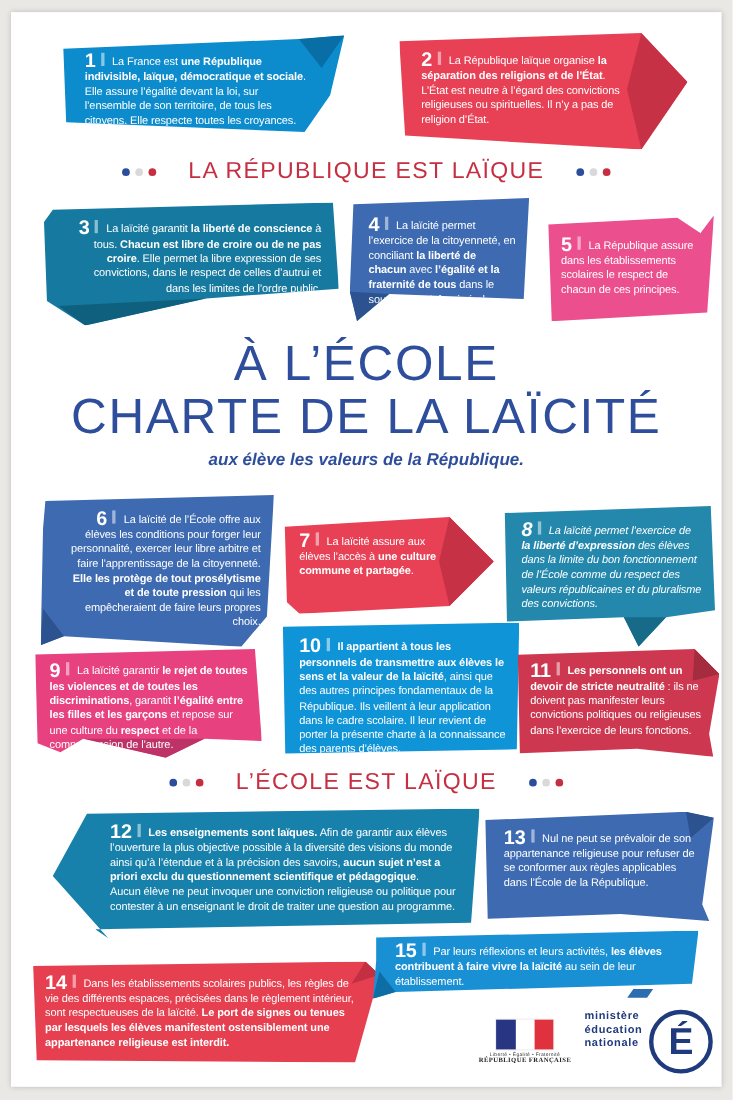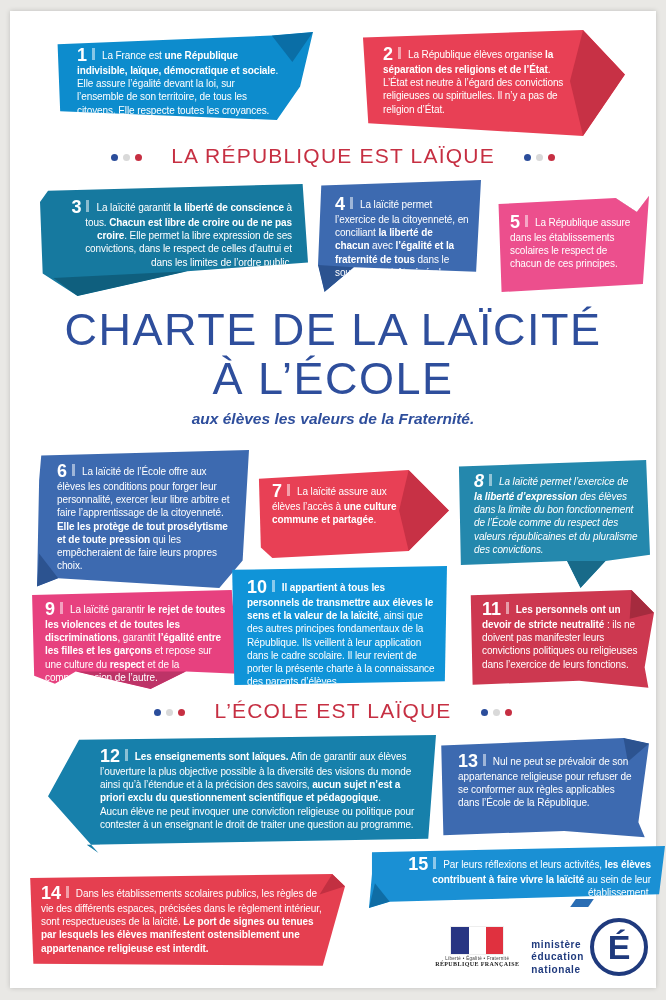--- a/index.html
+++ b/index.html
@@ -23,38 +23,38 @@
   #art-1 .inner{padding:14px 30px 0 22px;}
   #art-2 {left:363px;top:30px; width:262px;height:106px;--clip:polygon(0% 7%,84% 0%,100% 42%,84% 100%,2% 88%); --fold:polygon(84% 0%,100% 42%,84% 100%,79% 48%);}
   #art-2 .inner{padding:15px 48px 0 20px;}
   #art-3 {left:40px; top:184px;width:268px;height:112px;--clip:polygon(0% 16%,3% 6%,98% 0%,100% 70%,55% 78%,14% 100%,1% 80%); --fold:polygon(55% 78%,14% 100%,5% 84%);}
   #art-3 .inner{padding:14px 16px 0 24px;text-align:right;}
   #art-4 {left:318px;top:180px;width:163px;height:112px;--clip:polygon(2% 5%,100% 0%,97% 82%,22% 78%,4% 100%,0% 76%); --fold:polygon(22% 78%,4% 100%,0% 76%);}
   #art-4 .inner{padding:15px 12px 0 17px;}
   #art-5 {left:497px;top:196px;width:152px;height:100px;--clip:polygon(1% 8%,78% 2%,92% 16%,100% 0%,96% 88%,3% 96%); --fold:polygon(78% 2%,92% 16%,100% 0%);}
   #art-5 .inner{padding:17px 10px 0 13px;}
   #art-6 {left:37px; top:450px;width:212px;height:138px;--clip:polygon(2% 4%,100% 0%,97% 80%,86% 100%,10% 93%,0% 99%,1% 22%); --fold:polygon(10% 93%,0% 99%,1% 75%);}
-  #art-6 .inner{padding:12px 12px 0 20px;}
+  #art-6 .inner{padding:12px 12px 0 20px;text-align:right;}
   #art-7 {left:257px;top:470px;width:192px;height:88px; --clip:polygon(1% 10%,79% 0%,100% 46%,79% 92%,8% 100%,2% 88%); --fold:polygon(79% 0%,100% 46%,79% 92%,74% 46%);}
   #art-7 .inner{padding:12px 44px 0 15px;}
   #art-8 {left:457px;top:460px;width:193px;height:128px;--clip:polygon(1% 5%,98% 0%,100% 74%,77% 79%,64% 100%,57% 79%,2% 82%); --fold:polygon(77% 79%,64% 100%,57% 79%);}
   #art-8 .inner{padding:12px 12px 0 17px;font-style:italic;}
   #art-9 {left:30px; top:590px;width:208px;height:102px;--clip:polygon(1% 5%,97% 0%,100% 82%,75% 80%,58% 97%,22% 80%,12% 92%,2% 84%); --fold:polygon(75% 80%,58% 97%,22% 80%);}
   #art-9 .inner{padding:10px 12px 0 15px;}
-  #art-10{left:230px;top:566px;width:217px;height:128px;--clip:polygon(1% 3%,100% 0%,99% 90%,2% 93%); --fold:polygon(0 0,0 0,0 0);}
+  #art-10{left:255px;top:566px;width:217px;height:128px;--clip:polygon(1% 3%,100% 0%,99% 90%,2% 93%); --fold:polygon(0 0,0 0,0 0);}
   #art-10 .inner{padding:12px 12px 0 17px;}
   #art-11{left:467px;top:590px;width:187px;height:103px;--clip:polygon(2% 5%,88% 0%,100% 22%,95% 75%,97% 95%,60% 88%,3% 92%); --fold:polygon(88% 0%,100% 22%,87% 28%);}
   #art-11 .inner{padding:10px 16px 0 15px;}
   #art-12{left:48px; top:735px;width:388px;height:118px;--clip:polygon(8% 4%,100% 0%,98% 88%,10% 93%,13% 100%,0% 52%); --fold:polygon(0% 52%,10% 93%,13% 100%,4% 78%);}
   #art-12 .inner{padding:12px 18px 0 52px;}
   #art-13{left:437px;top:738px;width:212px;height:108px;--clip:polygon(2% 7%,88% 0%,100% 5%,95% 78%,98% 92%,60% 86%,3% 90%); --fold:polygon(88% 0%,100% 5%,90% 22%);}
   #art-13 .inner{padding:14px 16px 0 21px;}
   #art-14{left:27px; top:874px;width:318px;height:102px;--clip:polygon(1% 4%,96% 0%,100% 12%,93% 90%,2% 88%); --fold:polygon(96% 0%,100% 12%,92% 20%);}
   #art-14 .inner{padding:10px 22px 0 14px;}
-  #art-15{left:369px;top:846px;width:296px;height:62px;text-align:right; --clip:polygon(1% 10%,100% 0%,98% 78%,7% 90%,0% 100%,1% 45%); --fold:polygon(7% 90%,0% 100%,2% 60%);}
+  #art-15{left:339px;top:846px;width:296px;height:62px; --clip:polygon(1% 10%,100% 0%,98% 78%,7% 90%,0% 100%,1% 45%); --fold:polygon(7% 90%,0% 100%,2% 60%);}
   #art-15 .inner{padding:9px 14px 0 20px;}
 
   .deco{position:absolute;left:573px;top:899px;width:18px;height:8px;background:var(--deco_blue);transform:skewX(-35deg);}
 
   
   .sect{position:absolute;left:0;width:666px;text-align:center;color:var(--header_red);font-size:21px;letter-spacing:1.2px;}
   #sect1{top:144px;} #sect2{top:699px;}
   .dot{display:inline-block;width:7px;height:7px;border-radius:50%;margin:0 2.5px;vertical-align:2px;}
   .dot.b{background:var(--dot_blue);} .dot.g{background:var(--dot_gray);} .dot.r{background:var(--dot_red);}
   .sect .lbl{margin:0 20px;}
@@ -62,54 +62,54 @@
   .title{position:absolute;top:305px;left:0;width:666px;text-align:center;color:var(--title_blue);font-size:45px;line-height:49px;letter-spacing:1.5px;font-weight:400;}
   .subtitle{position:absolute;top:408px;left:0;width:666px;text-align:center;color:var(--title_blue);font-size:15.5px;line-height:1.4;font-style:italic;font-weight:bold;}
 
   
   .footer{position:absolute;right:18px;bottom:24px;display:flex;align-items:center;gap:12px;}
   .marianne{text-align:center;}
   .flag{width:52px;height:27px;display:flex;margin:0 auto;box-shadow:0 0 0 1px #eee;}
   .flag .st{flex:1;} .flag .fb{background:var(--flag_blue);} .flag .fw{background:#fff;} .flag .fr{background:var(--flag_red);}
   .motto{font-size:4.5px;color:#333;margin-top:2px;letter-spacing:.3px;}
   .republic{font-family:"Liberation Serif",serif;font-size:6px;font-weight:bold;color:#222;letter-spacing:.4px;}
-  .ministry{display:flex;align-items:flex-end;gap:6px;}
+  .ministry{display:flex;align-items:flex-start;gap:6px;}
   .mlines{color:var(--ministry_blue);font-size:10px;font-weight:bold;line-height:1.25;letter-spacing:.6px;}
   .ecircle{width:50px;height:50px;border:4px solid var(--ministry_blue);border-radius:50%;display:flex;align-items:center;justify-content:center;color:var(--ministry_blue);font-size:34px;font-weight:bold;}
 </style>
 </head>
 <body>
 
 <div class="card"></div>
 
 <div class="sect" id="sect1">
   <span class="dot b"></span><span class="dot g"></span><span class="dot r"></span>
   <span class="lbl">LA RÉPUBLIQUE EST LAÏQUE</span>
   <span class="dot b"></span><span class="dot g"></span><span class="dot r"></span>
 </div>
 
 <div class="title">
+  <div>À L’ÉCOLE</div>
   <div>CHARTE DE LA LAÏCITÉ</div>
-  <div>À L’ÉCOLE</div>
 </div>
 <div class="subtitle">
-  <div>aux élèves les valeurs de la Fraternité.</div>
+  <div>aux élève les valeurs de la République.</div>
 </div>
 
 <div class="sect" id="sect2">
   <span class="dot b"></span><span class="dot g"></span><span class="dot r"></span>
   <span class="lbl">L’ÉCOLE EST LAÏQUE</span>
   <span class="dot b"></span><span class="dot g"></span><span class="dot r"></span>
 </div>
 
 <div class="banner" id="art-1" style="--c: #0d8ccd; --fc: #0a6ea6;">
     <div class="inner"><span class="anum">1</span><span class="abar"></span><span class="atext"><span>La France est </span><b>une République indivisible, laïque, démocratique et sociale</b><span>. Elle assure l’égalité devant la loi, sur l’ensemble de son territoire, de tous les citoyens. Elle respecte toutes les croyances.</span></span></div>
   </div>
 <div class="banner" id="art-2" style="--c: #e84055; --fc: #c73145;">
-    <div class="inner"><span class="anum">2</span><span class="abar"></span><span class="atext"><span>La République élèves organise </span><b>la séparation des religions et de l’État</b><span>. L’État est neutre à l’égard des convictions religieuses ou spirituelles. Il n’y a pas de religion d’État.</span></span></div>
+    <div class="inner"><span class="anum">2</span><span class="abar"></span><span class="atext"><span>La République laïque organise </span><b>la séparation des religions et de l’État</b><span>. L’État est neutre à l’égard des convictions religieuses ou spirituelles. Il n’y a pas de religion d’État.</span></span></div>
   </div>
 <div class="banner" id="art-3" style="--c: #16799f; --fc: #0f5f7e;">
     <div class="inner"><span class="anum">3</span><span class="abar"></span><span class="atext"><span>La laïcité garantit </span><b>la liberté de conscience</b><span> à tous. </span><b>Chacun est libre de croire ou de ne pas croire</b><span>. Elle permet la libre expression de ses convictions, dans le respect de celles d’autrui et dans les limites de l’ordre public.</span></span></div>
   </div>
 <div class="banner" id="art-4" style="--c: #3d6ab0; --fc: #2c5390;">
     <div class="inner"><span class="anum">4</span><span class="abar"></span><span class="atext"><span>La laïcité permet l’exercice de la citoyenneté, en conciliant </span><b>la liberté de chacun</b><span> avec </span><b>l’égalité et la fraternité de tous</b><span> dans le souci de l’intérêt général.</span></span></div>
   </div>
 <div class="banner" id="art-5" style="--c: #ec4f8d; --fc: #c23a71;">
     <div class="inner"><span class="anum">5</span><span class="abar"></span><span class="atext"><span>La République assure dans les établissements scolaires le respect de chacun de ces principes.</span></span></div>
   </div>

